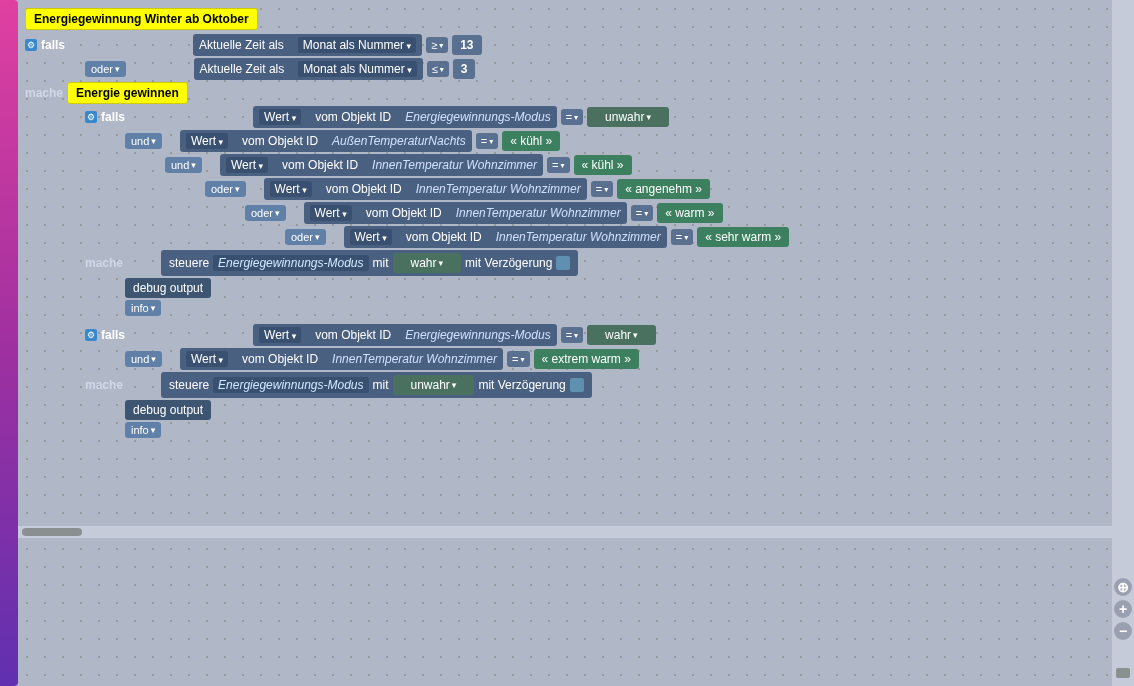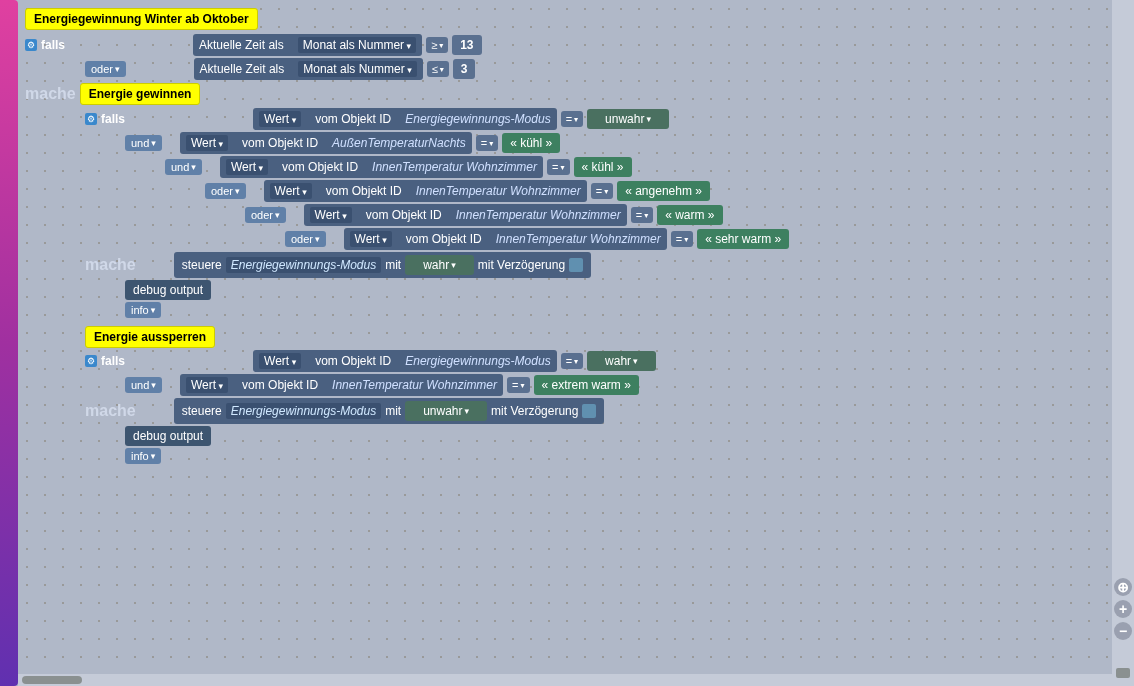--- a/index.html
+++ b/index.html
@@ -12,21 +12,21 @@
       width: 1134px;
       height: 686px;
       overflow: hidden;
       position: relative;
     }
 
     .canvas {
       position: absolute;
       top: 0; left: 0;
       width: 1134px;
-      height: 686px;
+      height: 538px;
     }
 
     
     .left-bar {
       position: absolute;
       left: 0; top: 0;
       width: 18px;
       height: 686px;
       background: linear-gradient(to bottom, #e040a0, #a030a0, #6030b0);
       border-radius: 0 4px 4px 0;
@@ -184,21 +184,21 @@
       width: 14px;
       height: 14px;
       background: #6090b0;
       border-radius: 2px;
       display: inline-block;
     }
 
     
     .mache-label {
       color: #d0d8e8;
-      font-size: 16px;
+      font-size: 12px;
       font-weight: bold;
       padding: 3px 0;
       display: inline-block;
     }
 
     
     .connector-kw {
       background: #6080a8;
       color: white;
       padding: 2px 6px;
@@ -428,23 +428,20 @@
 
     <div class="row" style="margin-left:100px;">
       <span class="debug-block">
         <span>debug output</span>
       </span>
     </div>
     <div class="row" style="margin-left:100px; margin-bottom:8px;">
       <span class="connector-kw">info</span>
     </div>
 
-    <div class="row" style="margin-left:60px; margin-top:4px;">
-      <span class="label-yellow">Energie aussperren</span>
-    </div>
 
     <div class="row" style="margin-left:60px;">
       <span class="gear">⚙</span>
       <span style="color:white;font-weight:bold;">falls</span>
       <span style="margin-left:120px;"></span>
       <span class="wert-block">
         <span class="dd">Wert</span>
         <span> vom Objekt ID </span>
         <span class="obj-id">Energiegewinnungs-Modus</span>
       </span>

